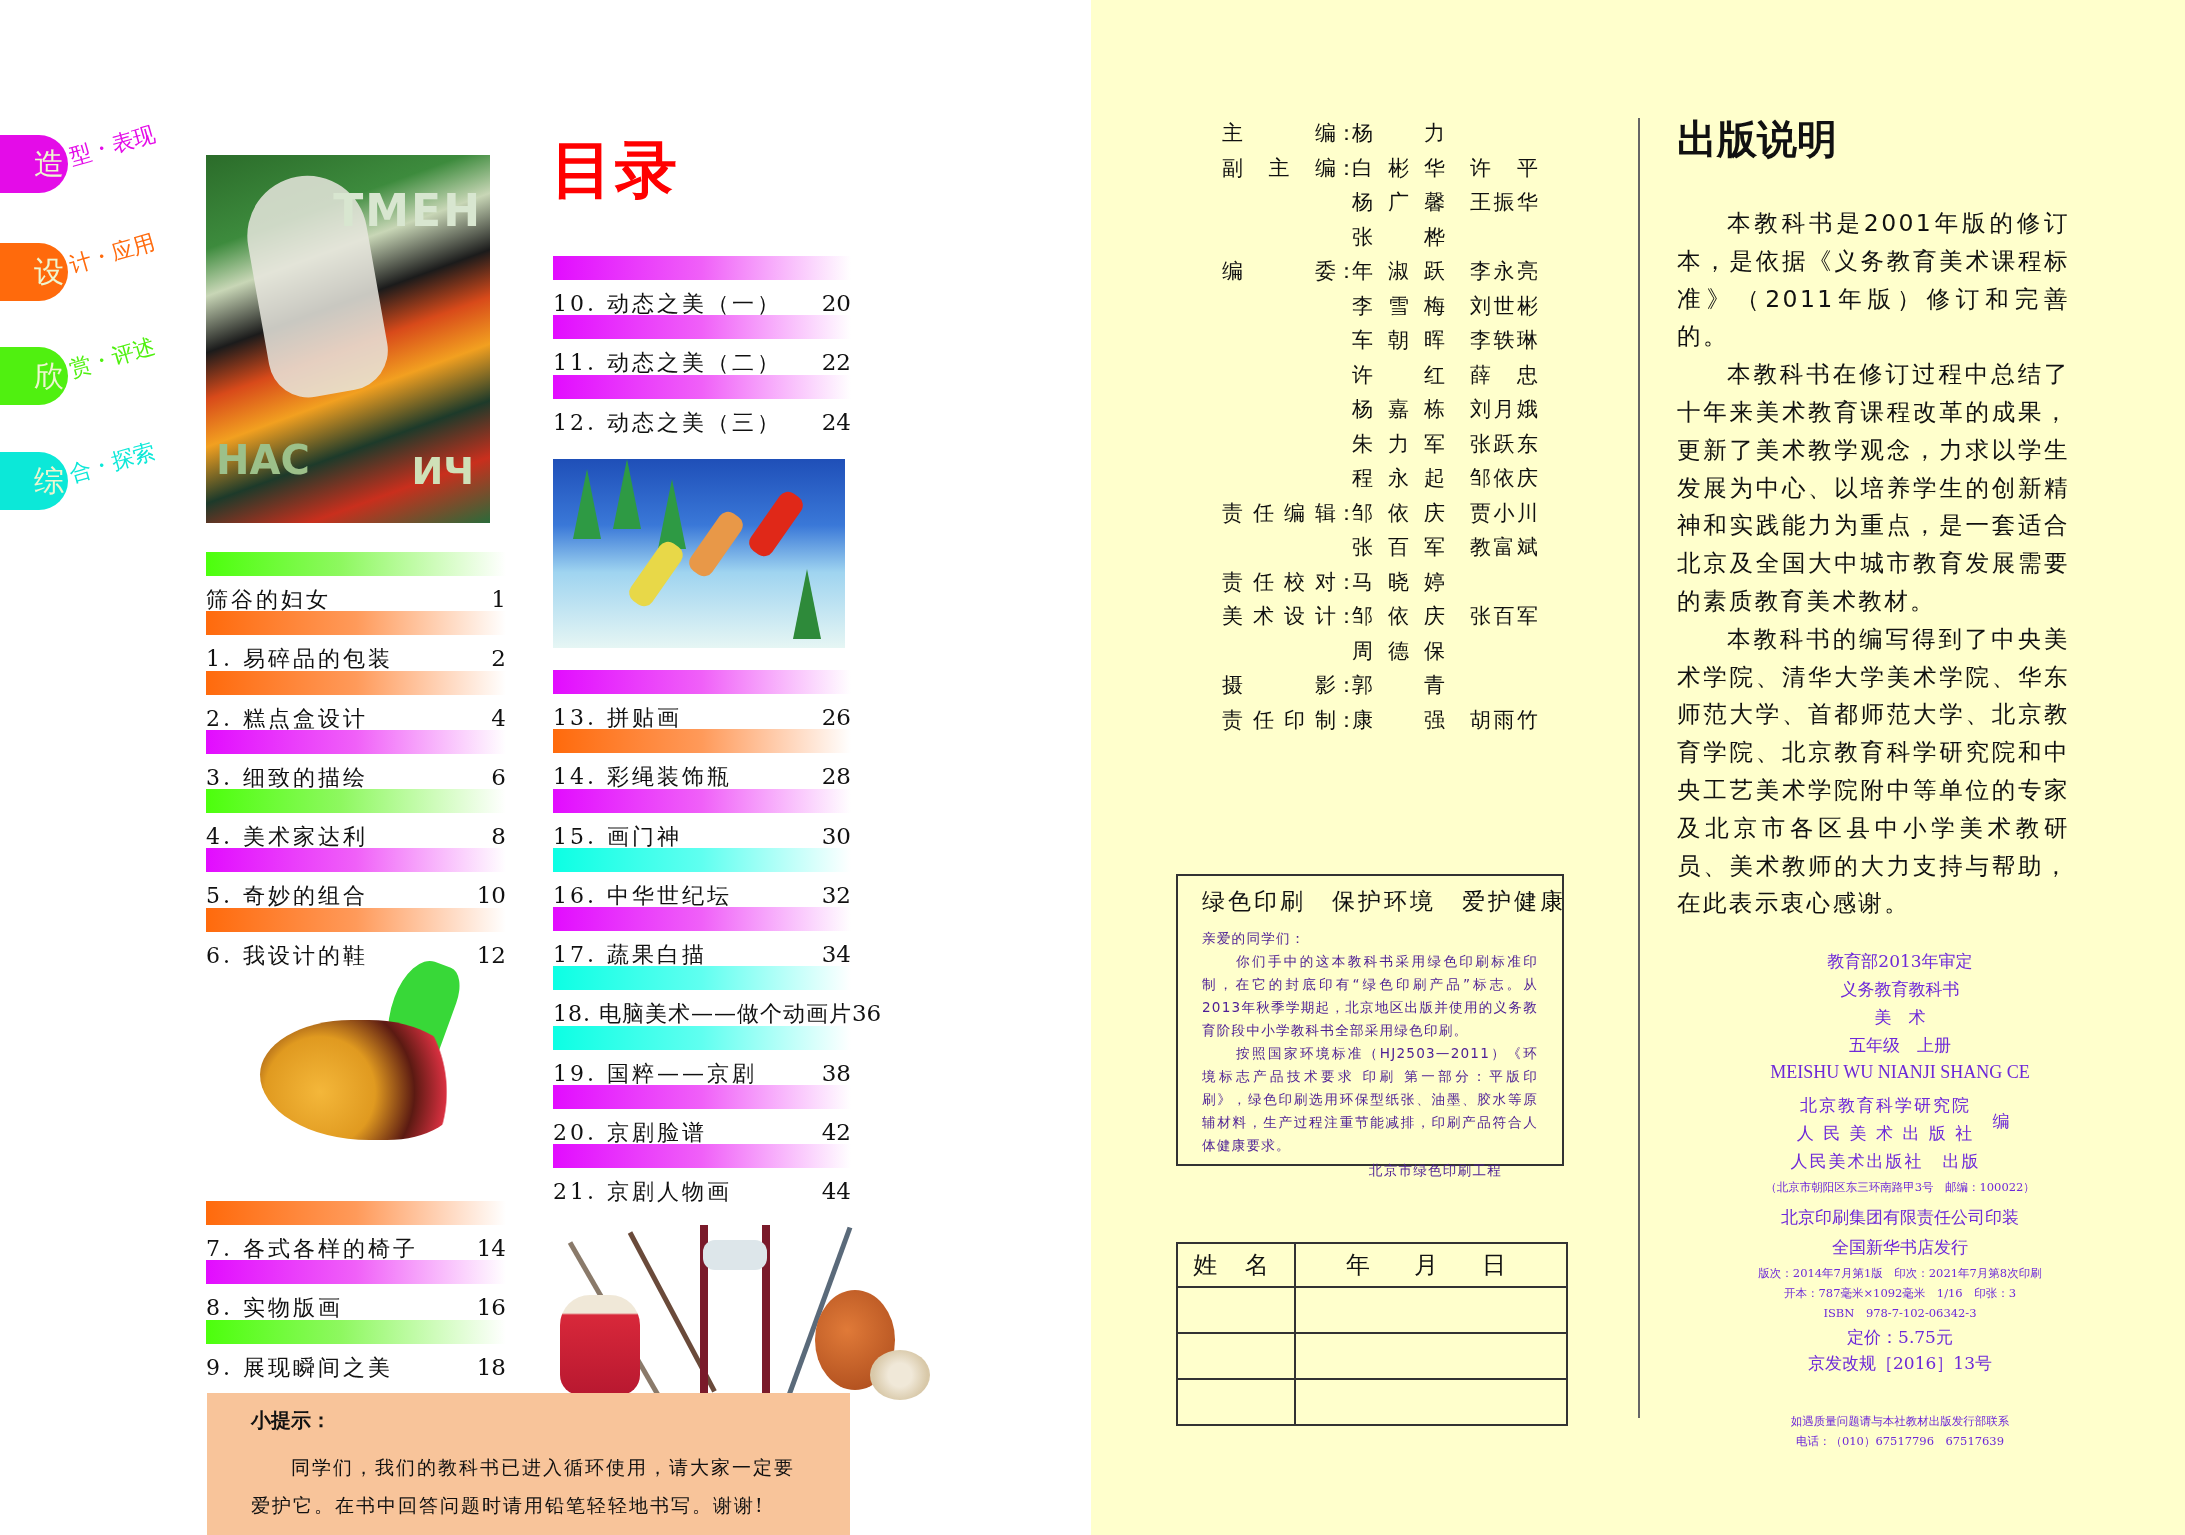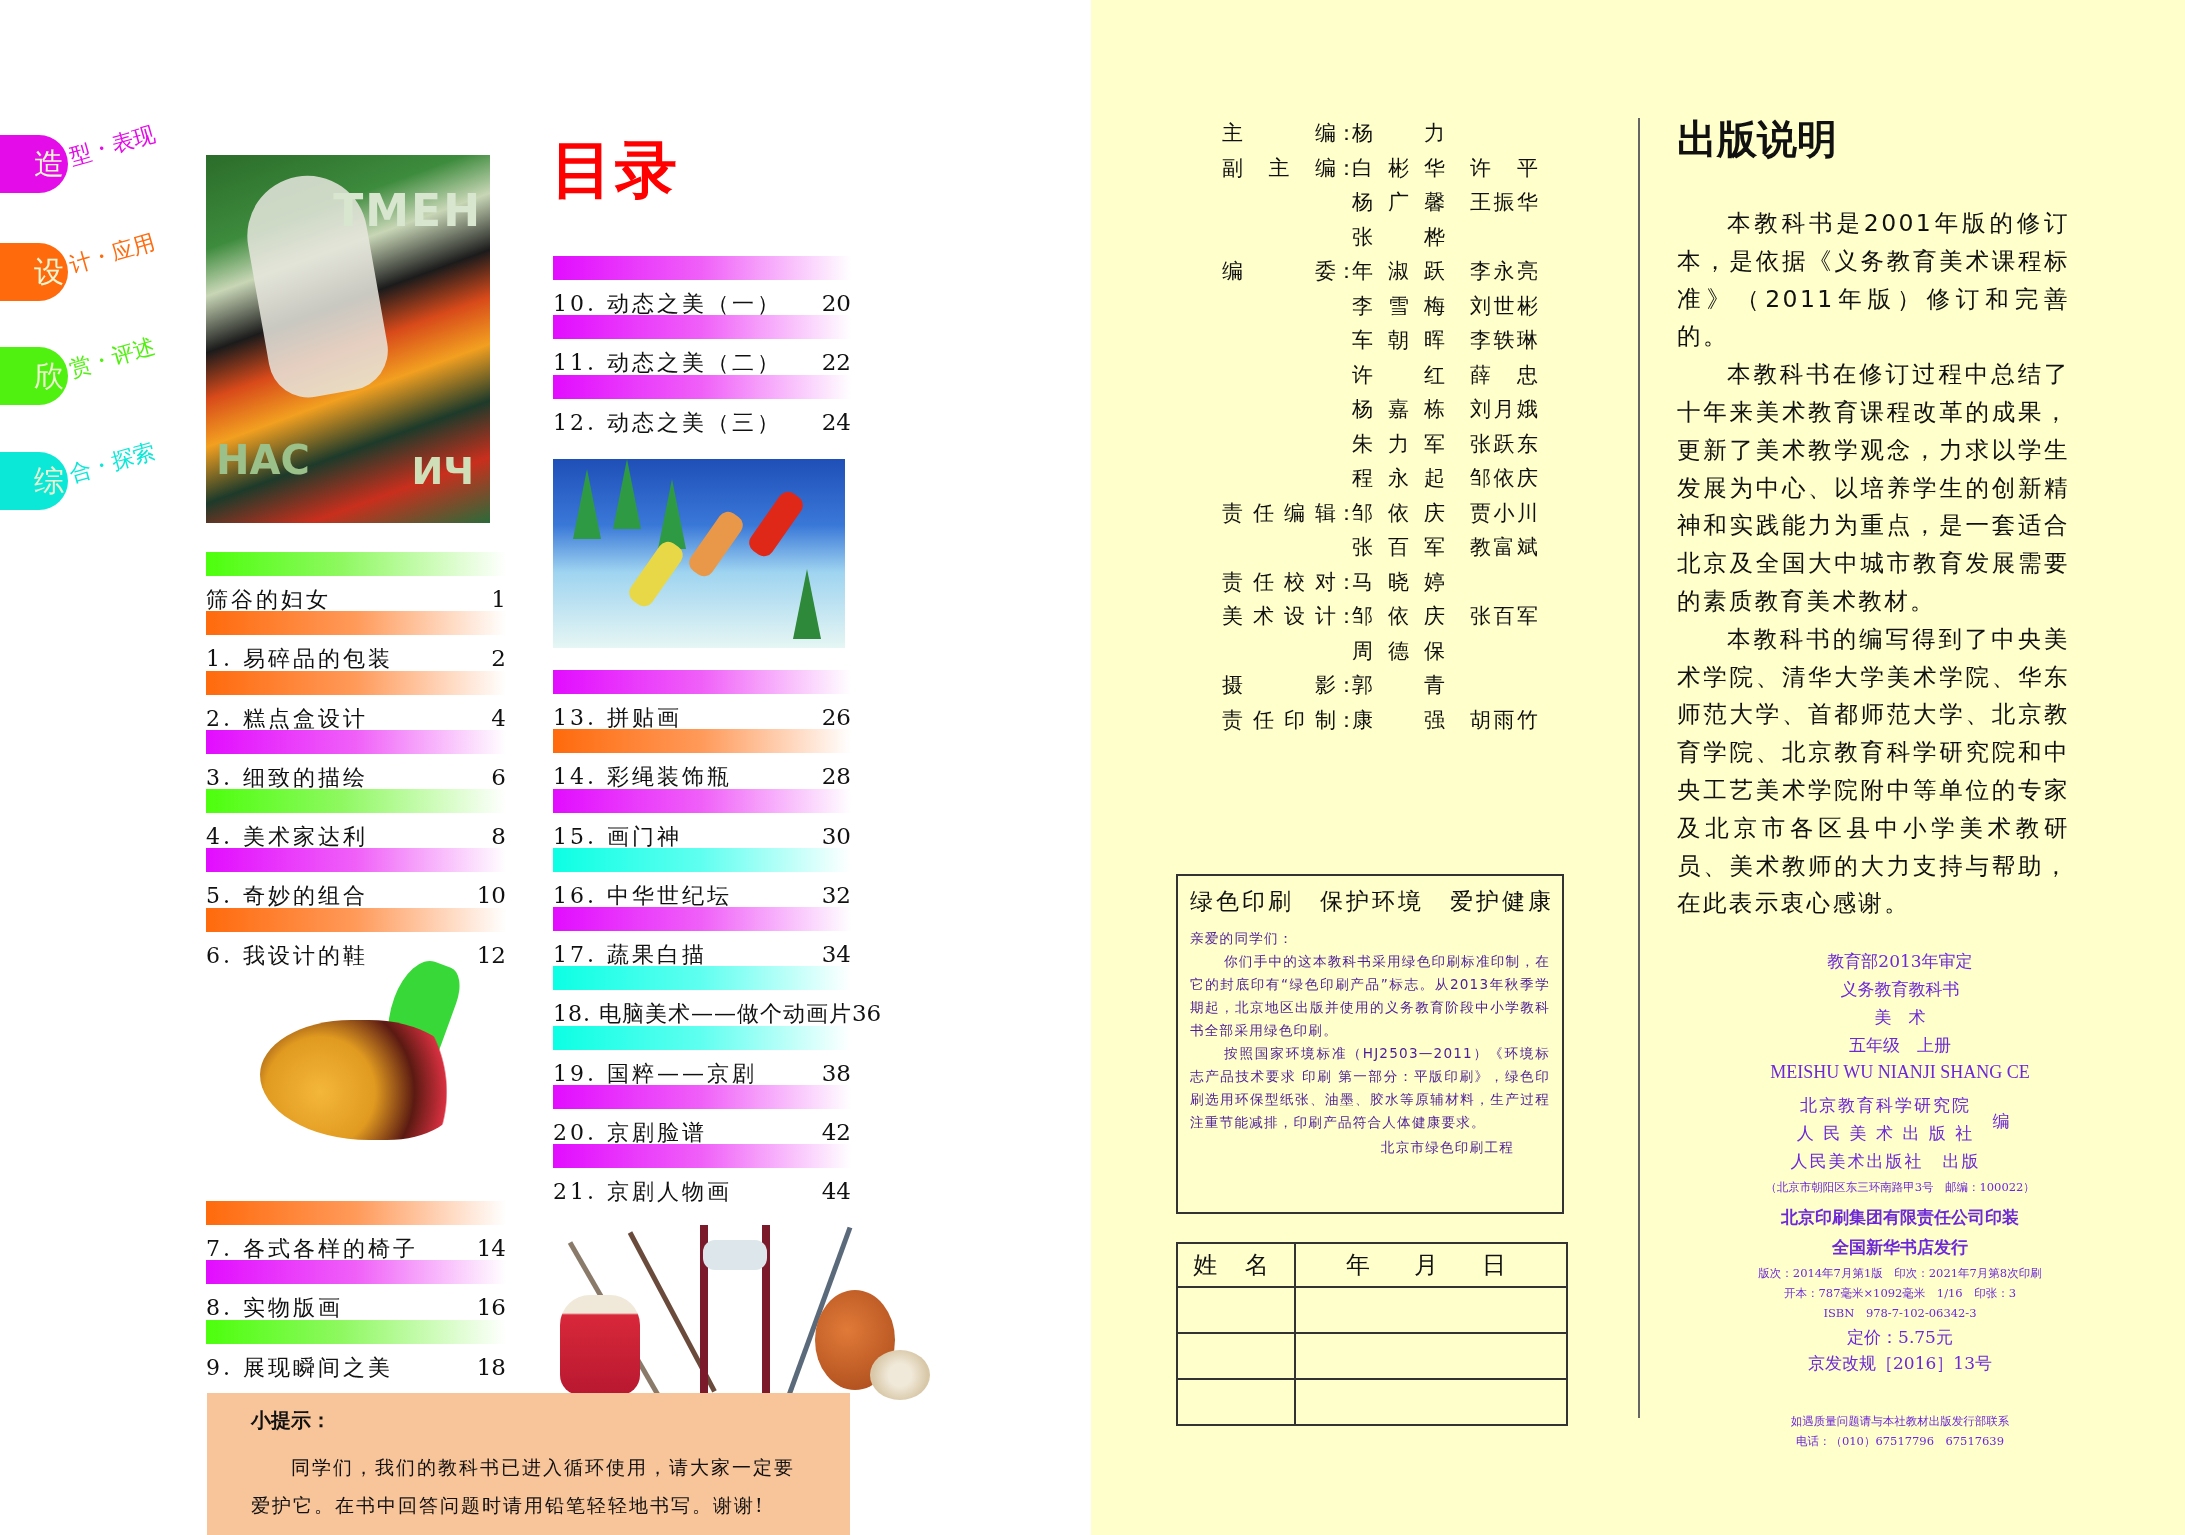--- a/index.html
+++ b/index.html
@@ -71,39 +71,39 @@
 
   
   .divider { position: absolute; left: 1638px; top: 118px; width: 2px; height: 1300px; background: #666; }
 
   
   .pub-title { position: absolute; left: 1677px; top: 112px; font-family: "DejaVu Sans", sans-serif; font-weight: bold; font-size: 40px; }
   .pub-text { position: absolute; left: 1677px; top: 205px; width: 393px; font-family: "DejaVu Sans", sans-serif; font-size: 23.5px; line-height: 37.8px; letter-spacing: 2.4px; }
   .pub-text p { text-indent: 50px; text-align: justify; }
 
   
-  .green-box { position: absolute; left: 1176px; top: 874px; width: 388px; height: 340px; border: 2px solid #333; padding: 6px 12px; }
+  .green-box { position: absolute; left: 1176px; top: 874px; width: 388px; height: 292px; border: 2px solid #333; padding: 6px 24px; }
   .gb-title { font-family: "DejaVu Serif", serif; font-size: 23px; letter-spacing: 3px; text-align: center; margin: 4px 0 10px; white-space: nowrap; }
   .gb-text { font-family: "DejaVu Sans", sans-serif; font-size: 13.6px; line-height: 23px; letter-spacing: 1.2px; color: #4c1d95; }
   .gb-text p.ind { text-indent: 34px; text-align: justify; }
   .gb-sign { text-align: right; padding-right: 36px; margin-top: 2px; }
 
   
   .name-table { position: absolute; left: 1176px; top: 1242px; width: 392px; border-collapse: collapse; font-family: "DejaVu Serif", serif; font-size: 24px; }
   .name-table td, .name-table th { border: 2px solid #333; height: 46px; font-weight: normal; }
   .name-table th { height: 44px; letter-spacing: 10px; }
 
   
   .colophon { position: absolute; left: 1700px; top: 950px; width: 400px; font-family: "DejaVu Serif", serif; text-align: center; color: #6d28d9; }
   .colophon .c1 { font-size: 17px; height: 28px; }
   .colophon .c-en { font-family: "Liberation Serif", serif; font-size: 18px; height: 30px; }
   .colophon .pubs { display: flex; justify-content: center; align-items: center; gap: 12px; height: 88px; font-size: 17px; }
   .colophon .pubs .lines div { height: 28px; letter-spacing: 2px; }
   .colophon .addr { font-size: 11.5px; height: 26px; }
-  .colophon .c2 { font-size: 17px; height: 30px; font-weight: bold; }
+  .colophon .c2 { font-size: 17px; height: 30px; }
   .colophon .small { font-size: 11.5px; height: 20px; }
   .colophon .price { font-size: 17px; height: 26px; }
   .colophon .gap { height: 36px; }
 </style>
 </head>
 <body>
 
 <div class="left-page"></div>
 <div class="right-page"></div>
 

